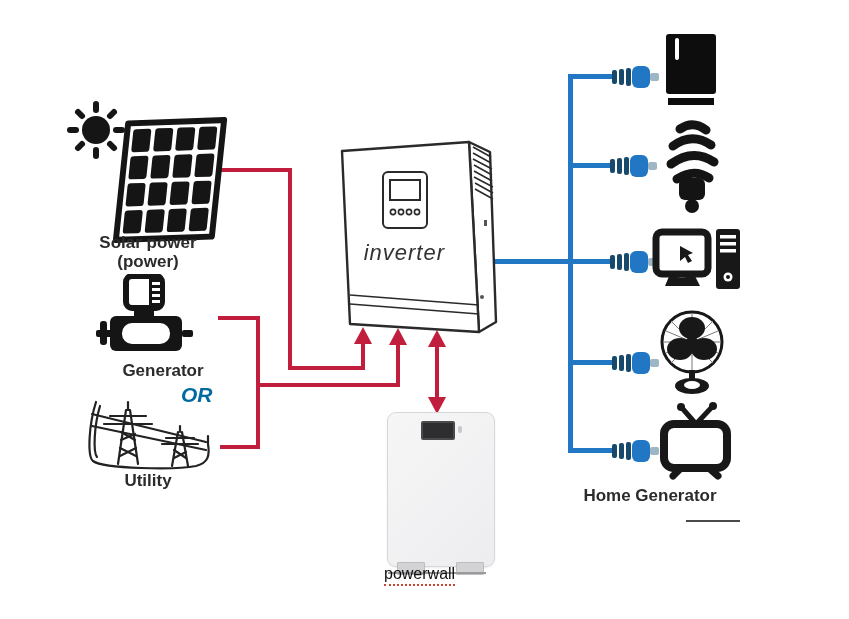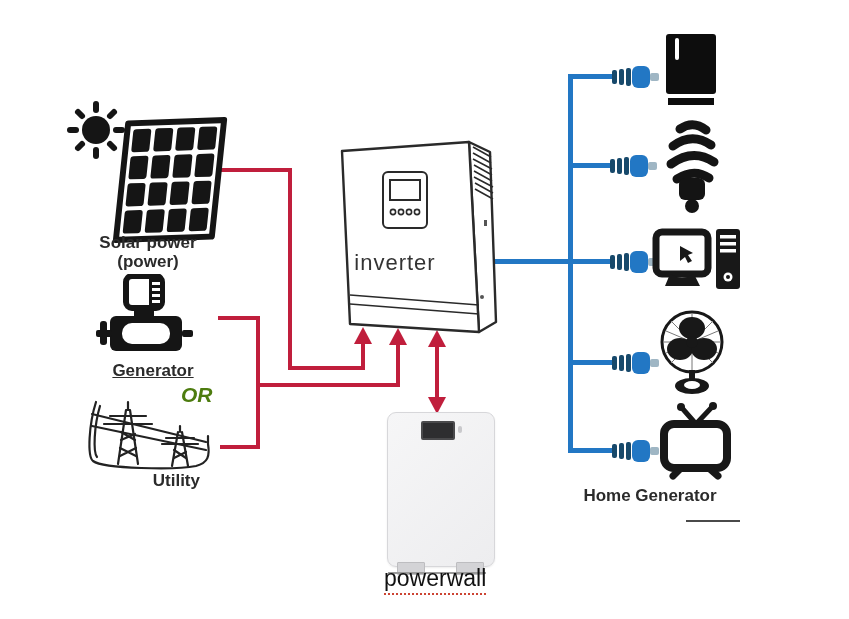--- a/index.html
+++ b/index.html
@@ -8,41 +8,41 @@
     font-family:"Liberation Sans","DejaVu Sans",sans-serif;color:#2b2b2b;
   }
   .abs{position:absolute;}
   
   .rline{position:absolute;background:#c01e3c;}
   .bline{position:absolute;background:#2277c4;}
   .arrow-up{position:absolute;width:0;height:0;border-left:9px solid transparent;border-right:9px solid transparent;border-bottom:17px solid #c01e3c;}
   .arrow-down{position:absolute;width:0;height:0;border-left:9px solid transparent;border-right:9px solid transparent;border-top:17px solid #c01e3c;}
   
   .lbl{position:absolute;font-weight:bold;font-size:17px;line-height:19px;text-align:center;color:#2b2b2b;}
-  .or{position:absolute;font-weight:bold;font-style:italic;font-size:21px;color:#4d7c0f;}
+  .or{position:absolute;font-weight:bold;font-style:italic;font-size:21px;color:#0369a1;}
   .devlbl{position:absolute;font-weight:normal;color:#333;}
   
   .panel{
     position:absolute;left:119px;top:119px;width:84px;height:104px;
     border:6px solid #151515;background:#fff;padding:3px;
     display:grid;grid-template-columns:repeat(4,1fr);grid-template-rows:repeat(4,1fr);gap:4px;
     transform:rotate(-2deg) skewX(-8deg);border-radius:3px;
   }
   .panel div{background:#151515;border-radius:3px;}
   
   .powerwall{
     position:absolute;left:387px;top:412px;width:106px;height:153px;
     background:linear-gradient(135deg,#f6f6f7,#ededef);
     border:1px solid #d7d7da;border-radius:9px;box-shadow:0 1px 2px rgba(0,0,0,0.08);
   }
   .pw-display{position:absolute;left:33px;top:8px;width:30px;height:15px;background:#2e2e30;border:2px solid #4a4a4c;border-radius:2px;}
   .pw-dot{position:absolute;left:70px;top:13px;width:4px;height:7px;background:#c9c9cc;border-radius:2px;}
   .pw-foot{position:absolute;bottom:-9px;width:26px;height:11px;background:#d3d3d6;border:1px solid #bdbdc0;border-radius:1px;}
   .pw-line{position:absolute;left:388px;top:572px;width:98px;height:2px;background:#9a9a9a;}
-  .pw-label{position:absolute;left:384px;top:565px;font-size:23px;color:#111;z-index:5;}
+  .pw-label{position:absolute;left:384px;top:565px;font-size:16px;color:#111;z-index:5;}
   .pw-label span{border-bottom:2px dotted #cc4433;padding-bottom:2px;}
   .ha-underline{position:absolute;left:686px;top:520px;width:54px;height:2px;background:#4a4a4a;}
 </style>
 </head>
 <body>
 
 <div id="canvas">
 
   <div class="rline" style="left:220px;top:168px;width:72px;height:4px;"></div>
   <div class="rline" style="left:288px;top:168px;width:4px;height:202px;"></div>
@@ -159,41 +159,41 @@
       <rect x="56" y="14" width="8" height="3" fill="#fff"></rect>
     <rect x="56" y="20" width="8" height="3" fill="#fff"></rect>
       <rect x="56" y="26" width="8" height="3" fill="#fff"></rect>
     <rect x="38" y="34" width="20" height="9" fill="#151515"></rect>
     <rect x="14" y="42" width="72" height="35" rx="6" fill="#151515"></rect>
     <rect x="26" y="49" width="48" height="21" rx="10" fill="#fff"></rect>
     <rect x="0" y="56" width="16" height="7" rx="2" fill="#151515"></rect>
     <rect x="4" y="47" width="7" height="24" rx="3" fill="#151515"></rect>
     <rect x="86" y="56" width="11" height="7" rx="2" fill="#151515"></rect>
   </svg>
-  <div class="lbl" style="left:98px;top:361px;width:110px;text-decoration:underline;">Generator</div>
+  <div class="lbl" style="left:108px;top:361px;width:110px;">Generator</div>
 
   <div class="or" style="left:181px;top:383px;">OR</div>
 
   <svg class="abs" style="left:84px;top:396px;" width="132" height="82">
     <g fill="none" stroke="#222" stroke-width="2.2" stroke-linecap="round" stroke-linejoin="round">
       <path d="M12,6 C5,28 3,60 9,65 C20,73 92,74 112,70 C124,67 126,60 124,48 L124,40"></path>
       <path d="M16,10 C10,30 9,56 13,61"></path>
       <path d="M8,18 L122,46"></path>
       <path d="M8,30 L122,54"></path>
 
       <path d="M34,68 L42,14 M54,68 L46,14 M42,14 L46,14 M44,6 L44,14"></path>
       <path d="M26,20 L62,20 M20,28 L68,28"></path>
       <path d="M36,60 L52,52 M52,60 L36,52 M37,44 L51,38 M51,44 L37,36"></path>
 
       <path d="M88,70 L94,36 M104,70 L98,36 M96,30 L96,36"></path>
       <path d="M82,42 L110,42 M78,48 L114,48"></path>
       <path d="M90,62 L102,56 M102,62 L90,54"></path>
     </g>
   </svg>
-  <div class="lbl" style="left:96px;top:471px;width:104px;text-align:right;">Utility</div>
+  <div class="lbl" style="left:96px;top:471px;width:104px;">Utility</div>
 
   <svg class="abs" style="left:333px;top:130px;" width="175" height="212">
     <g stroke="#2a2a2a" stroke-width="2.4" stroke-linejoin="round" fill="#fff">
       <path d="M136,12 L157,22 L163,192 L146,202 Z"></path>
       <path d="M9,21 L136,12 L146,202 L17,194 Z"></path>
     </g>
     <g stroke="#2a2a2a" stroke-width="1.6">
       <path d="M140,17 L158,27 M140,23 L158,33 M140,29 L159,39 M141,35 L159,45 M141,41 L159,51 M141,47 L160,57 M142,53 L160,63 M142,59 L160,69"></path>
     </g>
     <g stroke="#2a2a2a" stroke-width="1.6" fill="none">
@@ -203,21 +203,21 @@
     <rect x="57" y="50" width="30" height="20" fill="#fff" stroke="#2a2a2a" stroke-width="2"></rect>
     <g fill="none" stroke="#2a2a2a" stroke-width="1.6">
       <circle cx="60" cy="82" r="2.6"></circle>
         <circle cx="68" cy="82" r="2.6"></circle>
         <circle cx="76" cy="82" r="2.6"></circle>
         <circle cx="84" cy="82" r="2.6"></circle>
     </g>
     <circle cx="149" cy="167" r="2" fill="#555"></circle>
     <rect x="151" y="90" width="3" height="6" fill="#555"></rect>
   </svg>
-  <div class="devlbl" style="left:345px;top:250px;width:100px;text-align:center;font-size:22px;letter-spacing:1px;">inverter</div>
+  <div class="devlbl" style="left:345px;top:240px;width:100px;text-align:right;font-size:22px;letter-spacing:1px;font-style:italic;">inverter</div>
 
   <div class="powerwall">
     <div class="pw-display"></div>
     <div class="pw-dot"></div>
     <div class="pw-foot" style="left:9px;"></div>
     <div class="pw-foot" style="left:68px;"></div>
   </div>
   <div class="pw-line"></div>
   <div class="pw-label"><span>powerwall</span></div>
 

